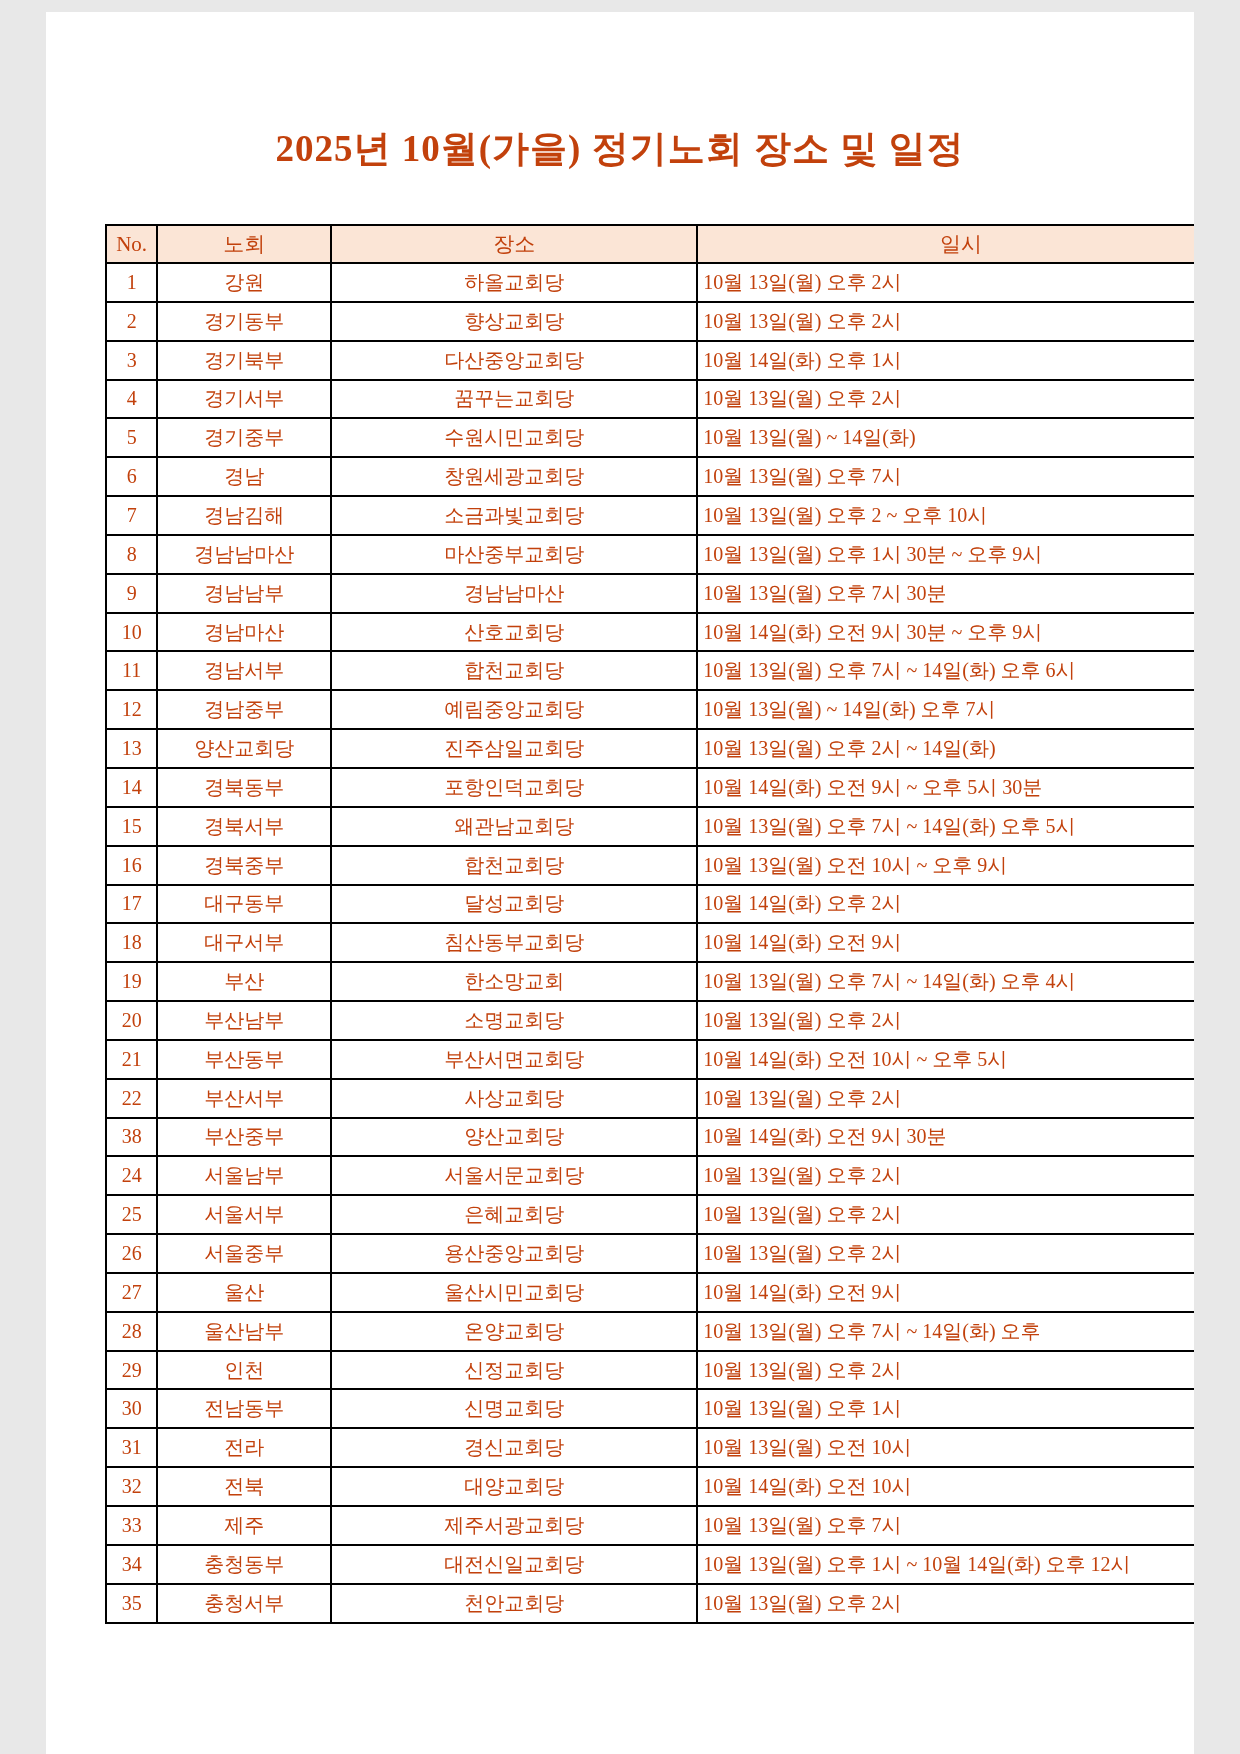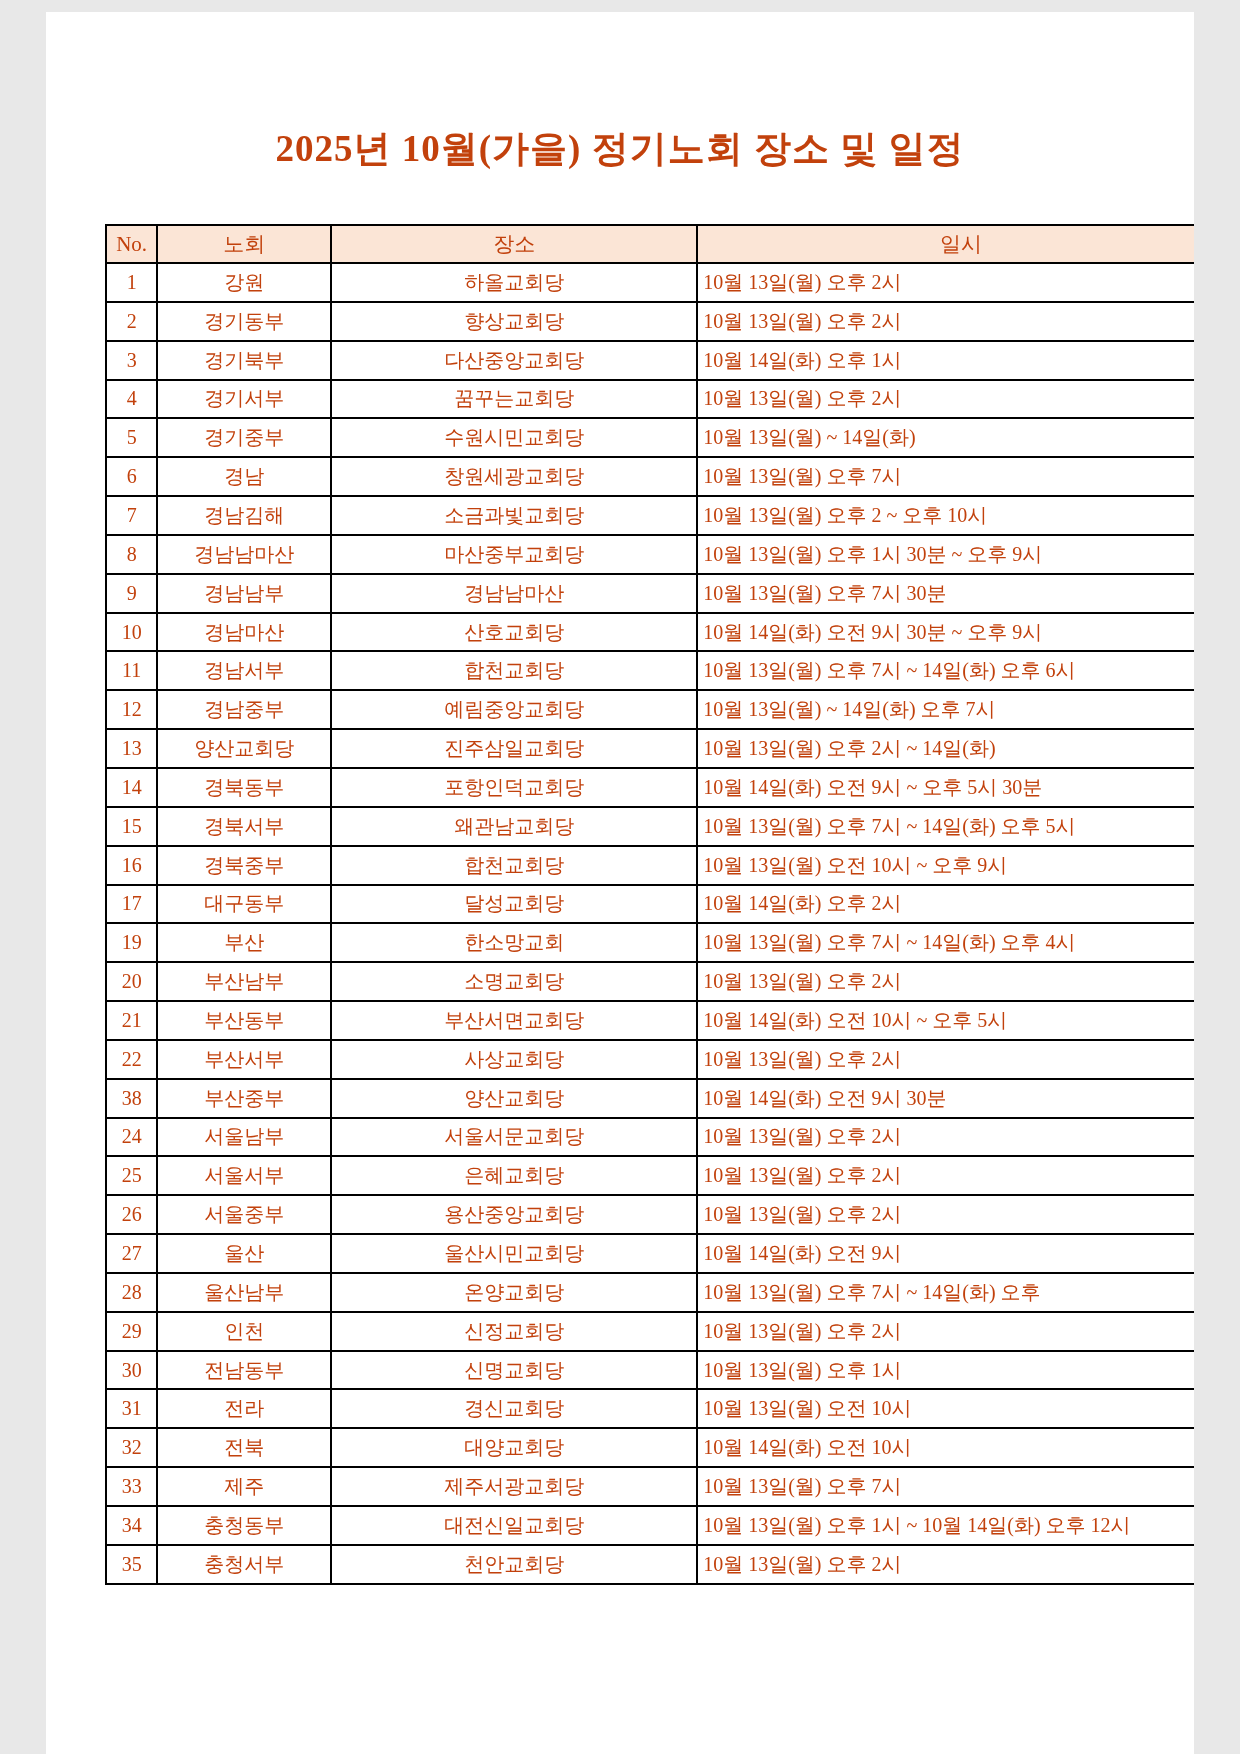--- a/index.html
+++ b/index.html
@@ -196,20 +196,26 @@
     <td class="cell-datetime">10월 13일(월) 오전 10시 ~ 오후 9시</td>
   </tr>
 
   <tr>
     <td class="cell-no">17</td>
     <td class="cell-presbytery">대구동부</td>
     <td class="cell-place">달성교회당</td>
     <td class="cell-datetime">10월 14일(화) 오후 2시</td>
   </tr>
 
+  <tr>
+    <td class="cell-no">18</td>
+    <td class="cell-presbytery">대구서부</td>
+    <td class="cell-place">침산동부교회당</td>
+    <td class="cell-datetime">10월 14일(화) 오전 9시</td>
+  </tr>
 
   <tr>
     <td class="cell-no">19</td>
     <td class="cell-presbytery">부산</td>
     <td class="cell-place">한소망교회</td>
     <td class="cell-datetime">10월 13일(월) 오후 7시 ~ 14일(화) 오후 4시</td>
   </tr>
 
   <tr>
     <td class="cell-no">20</td>

